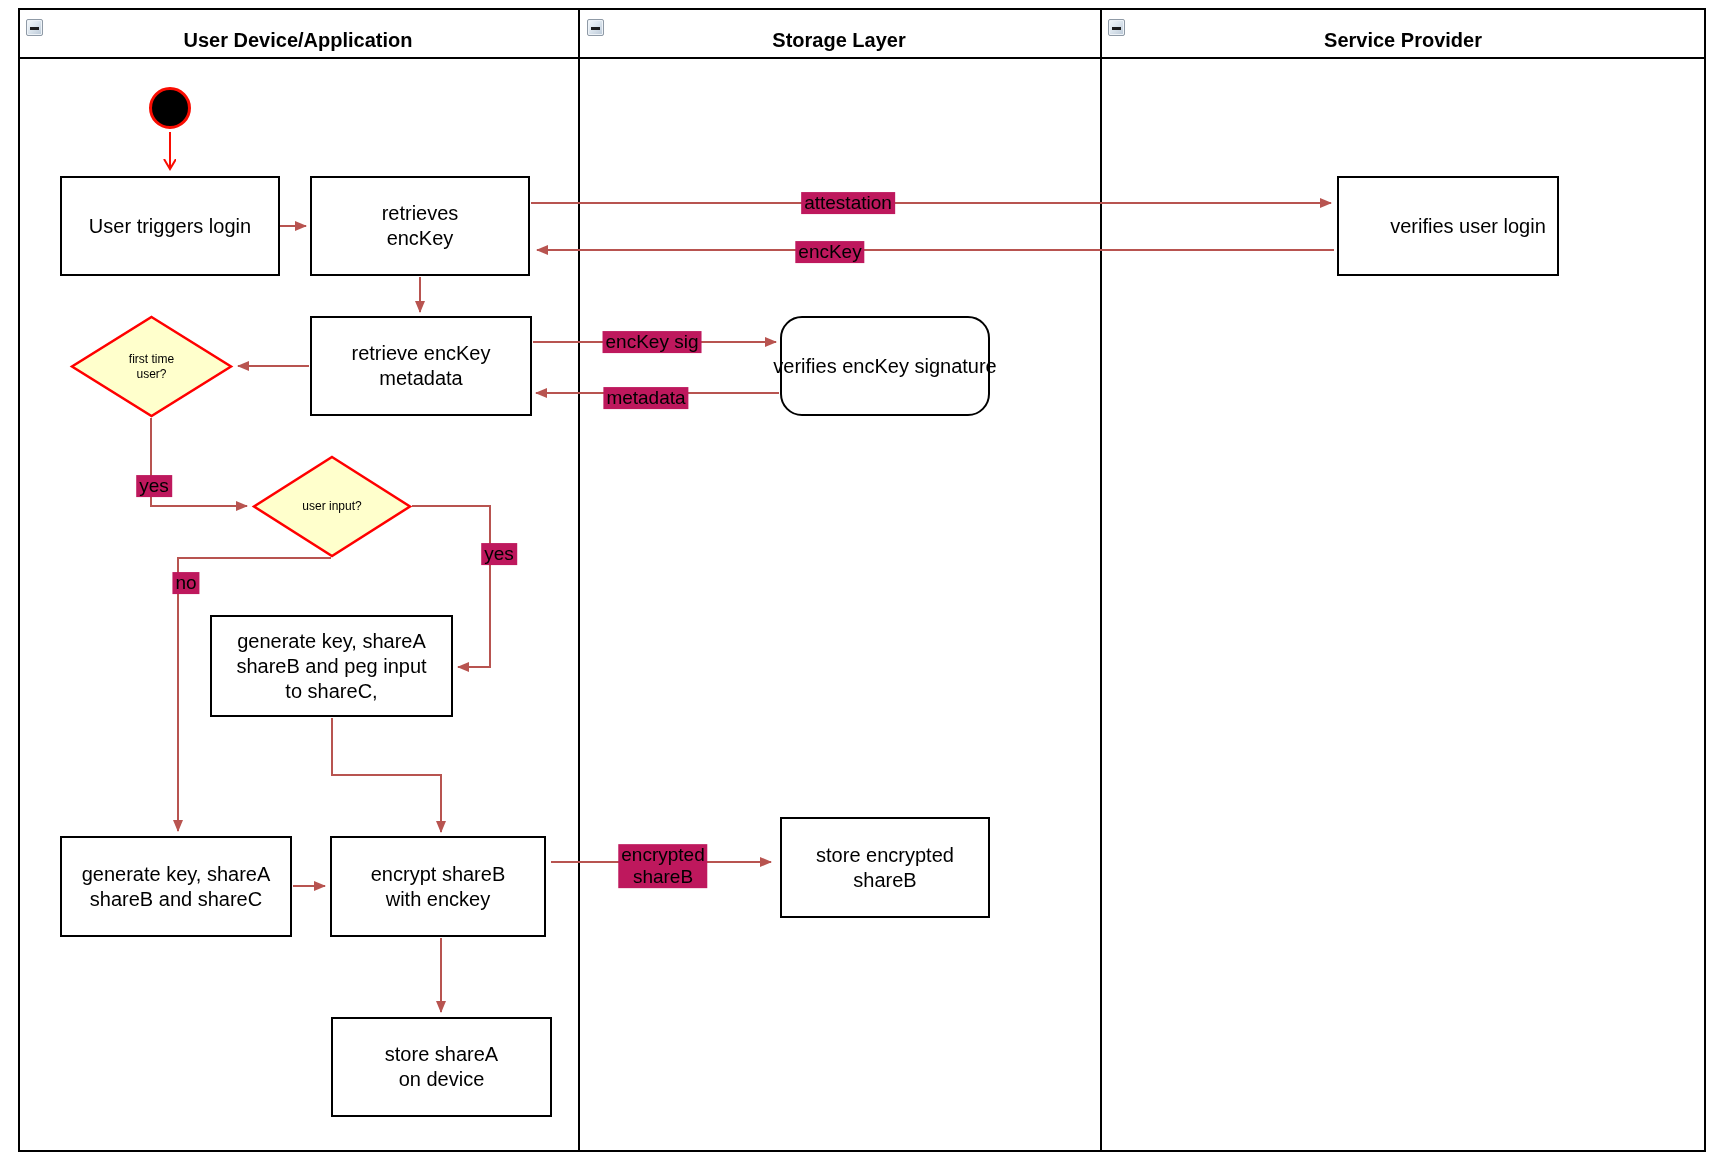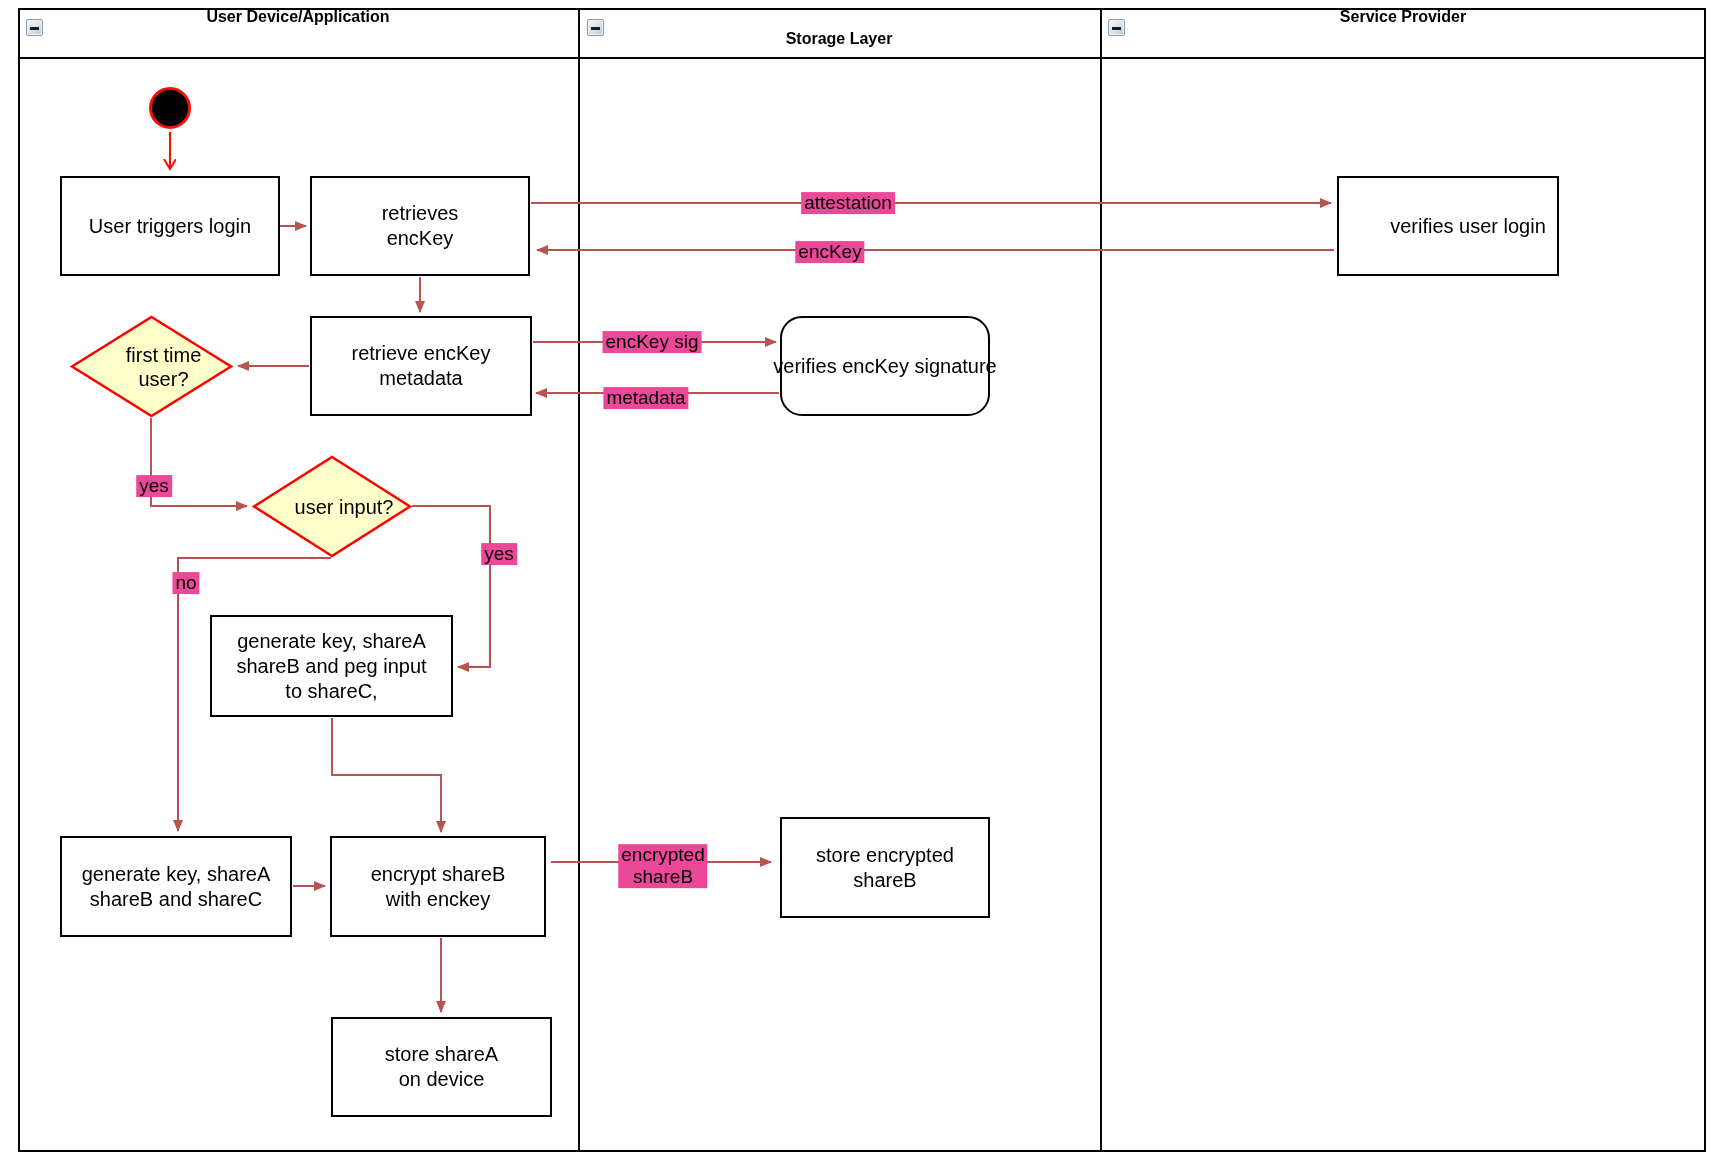--- a/index.html
+++ b/index.html
@@ -3,54 +3,54 @@
 <meta charset="utf-8">
 <style>
   html,body{margin:0;padding:0;background:#ffffff;}
   #canvas{
     position:relative;width:1720px;height:1170px;background:#ffffff;overflow:hidden;
     font-family:"Liberation Sans", sans-serif;color:#000;
   }
   .frame{position:absolute;left:18px;top:8px;width:1688px;height:1144px;border:2px solid #000;box-sizing:border-box;background:#fff;}
   .vline{position:absolute;top:8px;width:2px;height:1144px;background:#000;}
   .hline{position:absolute;left:18px;top:57px;width:1688px;height:2px;background:#000;}
-  .lane-header{position:absolute;top:8px;height:44px;display:flex;align-items:flex-start;justify-content:center;
-    font-weight:bold;font-size:16px;}
+  .lane-header{position:absolute;top:8px;height:44px;display:flex;align-items:flex-end;justify-content:center;
+    font-weight:bold;font-size:20px;}
   .collapse{position:absolute;top:19px;width:17px;height:17px;box-sizing:border-box;border:1px solid #8f9aa6;border-radius:2px;
     background:linear-gradient(135deg,#f7fafc 0%,#dde6ee 45%,#b9c7d6 100%);box-shadow:inset 0 0 0 1px #eef3f8;cursor:pointer;}
   .collapse .minus{position:absolute;left:3px;top:7px;width:9px;height:3px;background:#1c1c1c;}
   .node{position:absolute;background:#fff;border:2px solid #000;box-sizing:border-box;
     display:flex;align-items:center;justify-content:center;text-align:center;
     font-size:20px;line-height:1.25;white-space:pre-line;}
   .node.nowrap-label{white-space:nowrap;overflow:visible;border-radius:22px;}
   .diamond{position:absolute;}
   .diamond svg{position:absolute;left:0;top:0;overflow:visible;}
-  .diamond .dlabel{position:absolute;left:12px;top:0;width:100%;height:100%;
+  .diamond .dlabel{position:absolute;left:0;top:0;width:100%;height:100%;
     display:flex;align-items:center;justify-content:center;text-align:center;
-    font-size:20px;line-height:1.2;white-space:pre-line;}
+    font-size:12px;line-height:1.2;white-space:pre-line;}
   .start{position:absolute;left:149px;top:87px;width:42px;height:42px;border-radius:50%;
     background:#000;border:3px solid #f90d02;box-sizing:border-box;}
   #edges{position:absolute;left:0;top:0;width:1720px;height:1170px;}
-  .edge-label{position:absolute;transform:translate(-50%,-50%);background:#ec4899;padding:0 3px;
+  .edge-label{position:absolute;transform:translate(-50%,-50%);background:#be185d;padding:0 3px;
     font-size:19px;line-height:1.15;text-align:center;white-space:pre-line;}
 </style>
 </head>
 <body>
 
 <div id="canvas">
 
   <div class="frame"></div>
   <div class="vline" style="left:578px;"></div>
   <div class="vline" style="left:1100px;"></div>
   <div class="hline"></div>
 
   <div class="lane-header" style="left:18px;width:560px;">
       <span>User Device/Application</span>
     </div>
-  <div class="lane-header" style="left:578px;width:522px;margin-top:22px;">
+  <div class="lane-header" style="left:578px;width:522px;">
       <span>Storage Layer</span>
     </div>
   <div class="lane-header" style="left:1100px;width:606px;">
       <span>Service Provider</span>
     </div>
 
   <div class="collapse" style="left:26px;">
       <div class="minus"></div>
     </div>
   <div class="collapse" style="left:587px;">

